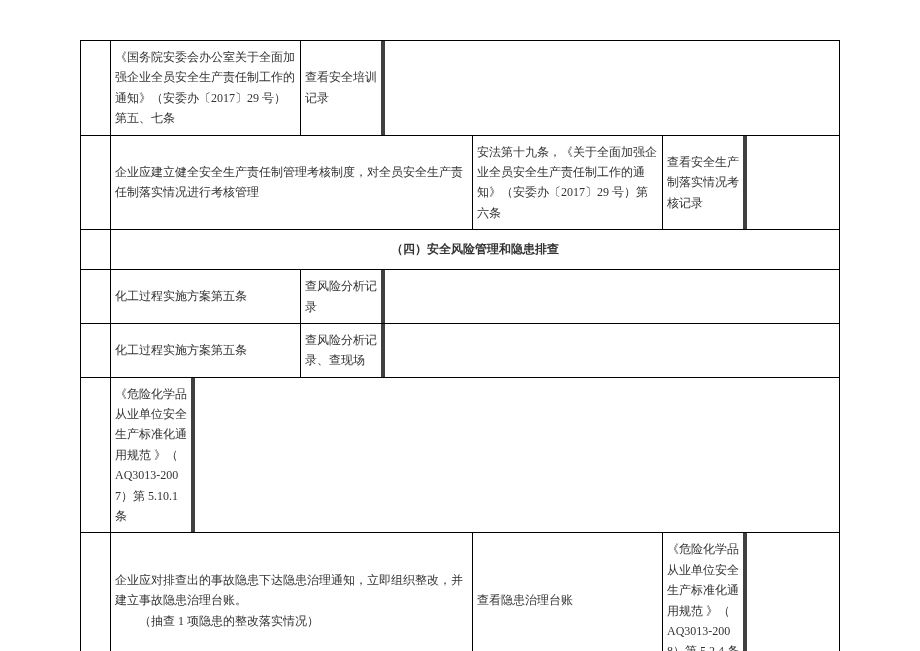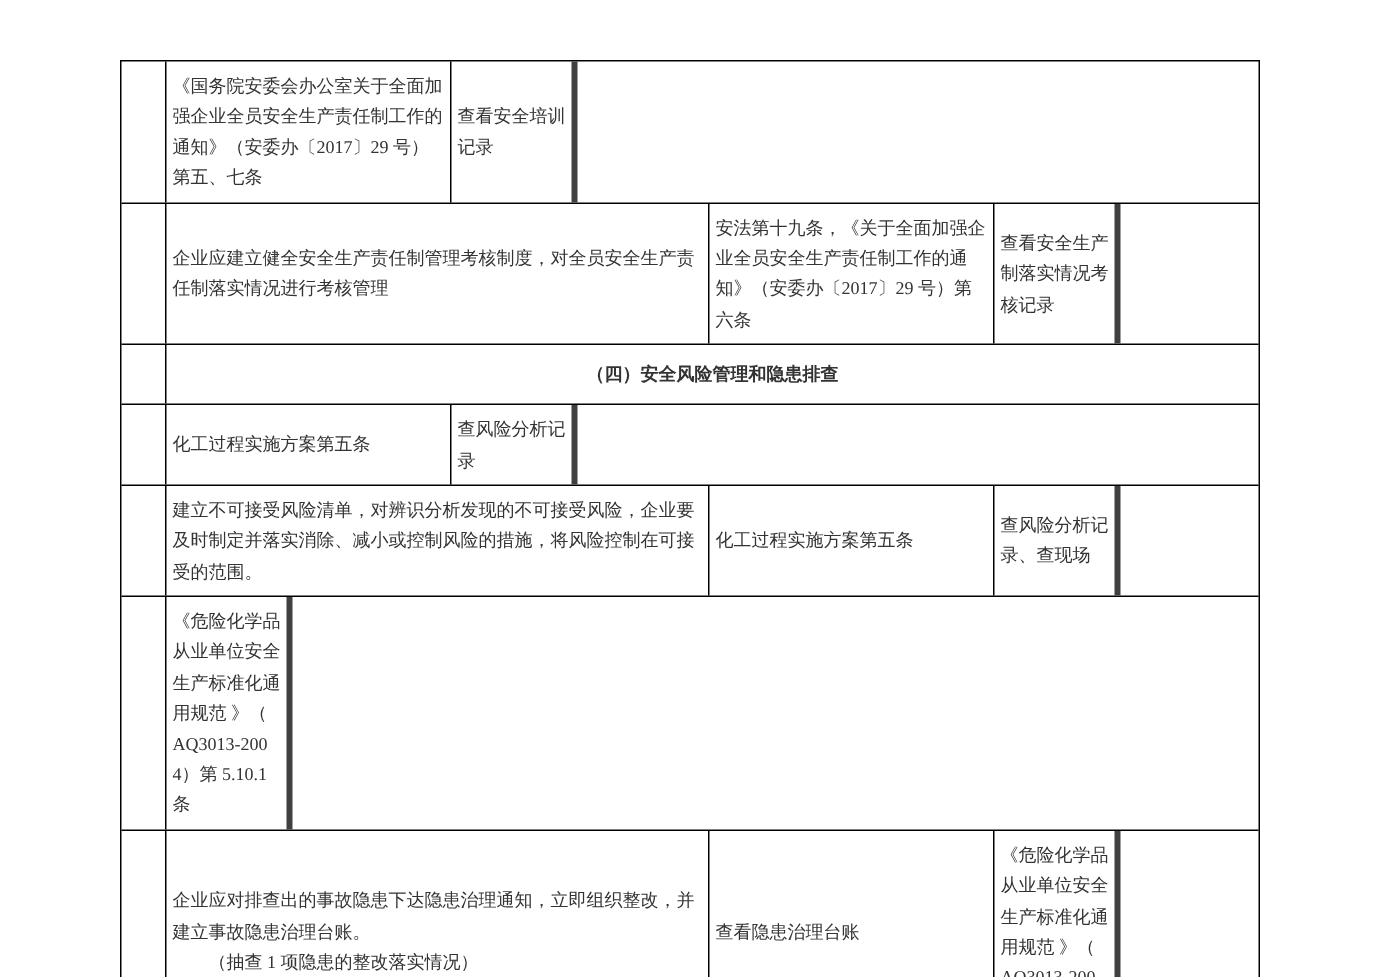--- a/index.html
+++ b/index.html
@@ -92,29 +92,28 @@
 
   <div class="row">
     <div class="col col-spacer"></div>
     <div class="col col-basis">化工过程实施方案第五条</div>
     <div class="col col-check">查风险分析记录</div>
     <div class="col col-result"></div>
   </div>
 
   <div class="row">
     <div class="col col-spacer"></div>
-    <div class="col col-desc">建立不可接受风险清单，对辨识分析发现的不可接受风险，企业要及时制定并落实消除、减小或控制风险的措施，将风险控制在可接受的范围。</div>
     <div class="col col-basis">化工过程实施方案第五条</div>
     <div class="col col-check">查风险分析记录、查现场</div>
     <div class="col col-result"></div>
   </div>
 
   <div class="row">
     <div class="col col-spacer"></div>
-    <div class="col col-check">《危险化学品从业单位安全生产标准化通用规范 》（ AQ3013-2004）第 5.10.1 条</div>
+    <div class="col col-check">《危险化学品从业单位安全生产标准化通用规范 》（ AQ3013-2007）第 5.10.1 条</div>
     <div class="col col-result"></div>
   </div>
 
   <div class="row">
     <div class="col col-spacer"></div>
     <div class="col col-desc">
       <span>
         <span>企业应对排查出的事故隐患下达隐患治理通知，立即组织整改，并建立事故隐患治理台账。</span>
         <span class="sub">（抽查 1 项隐患的整改落实情况）</span>
       </span>

